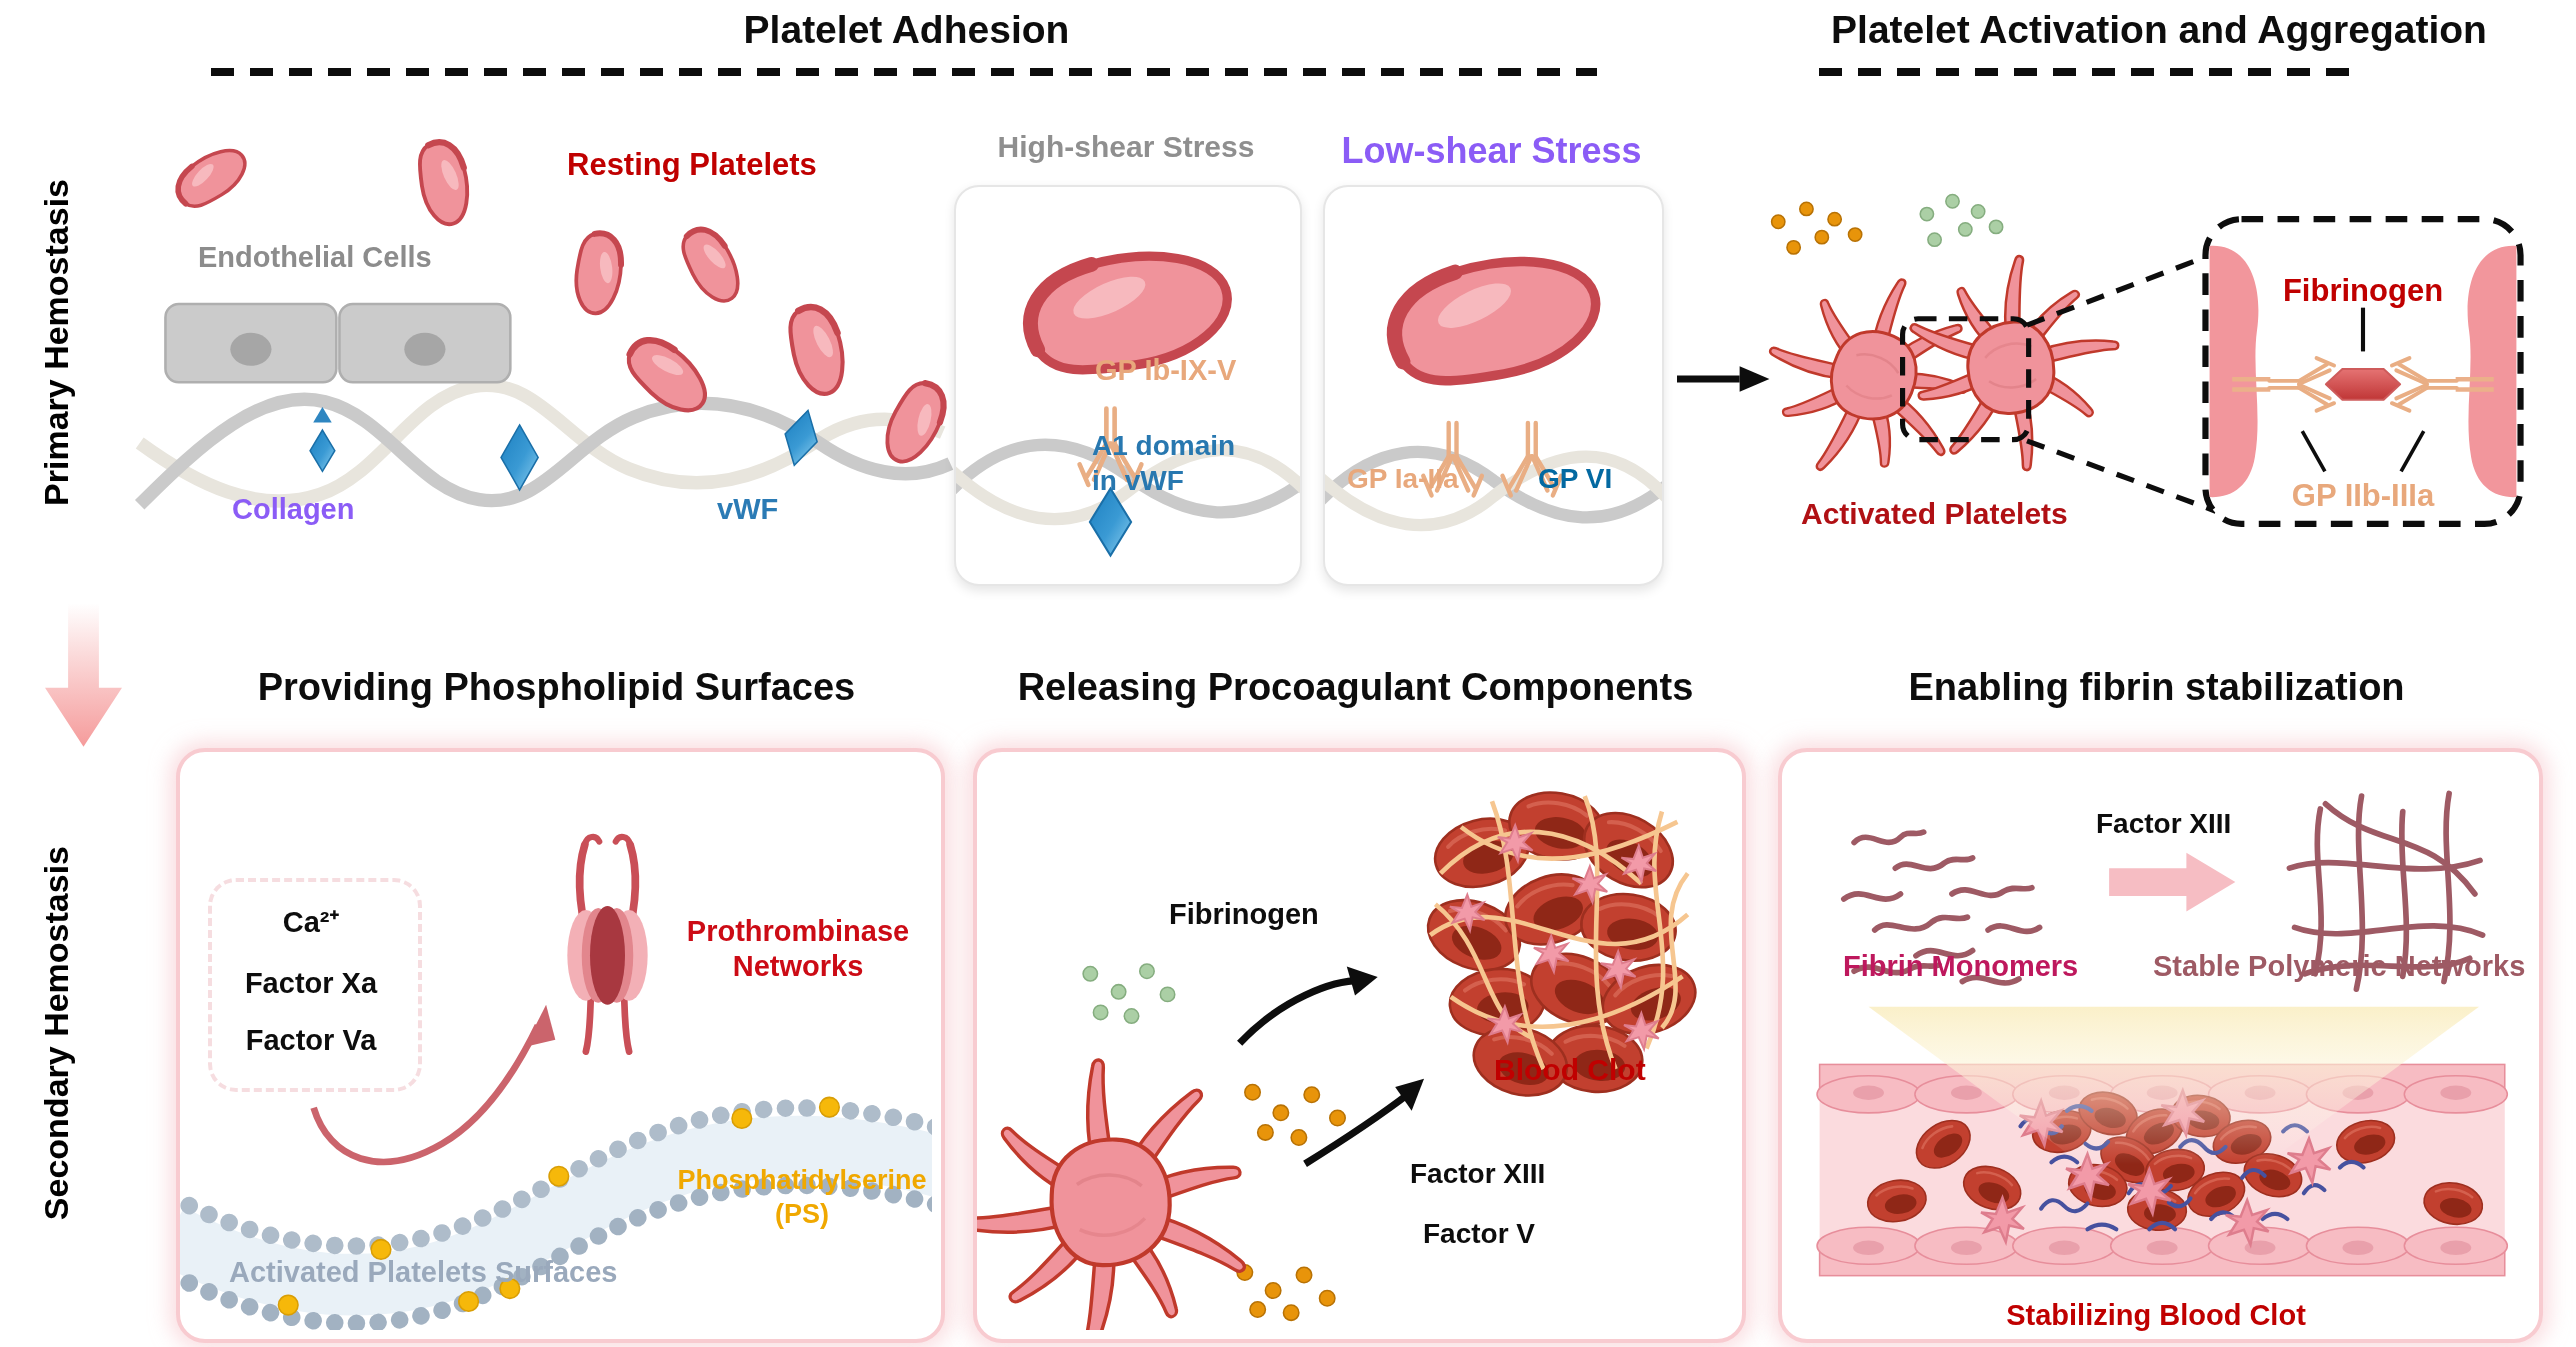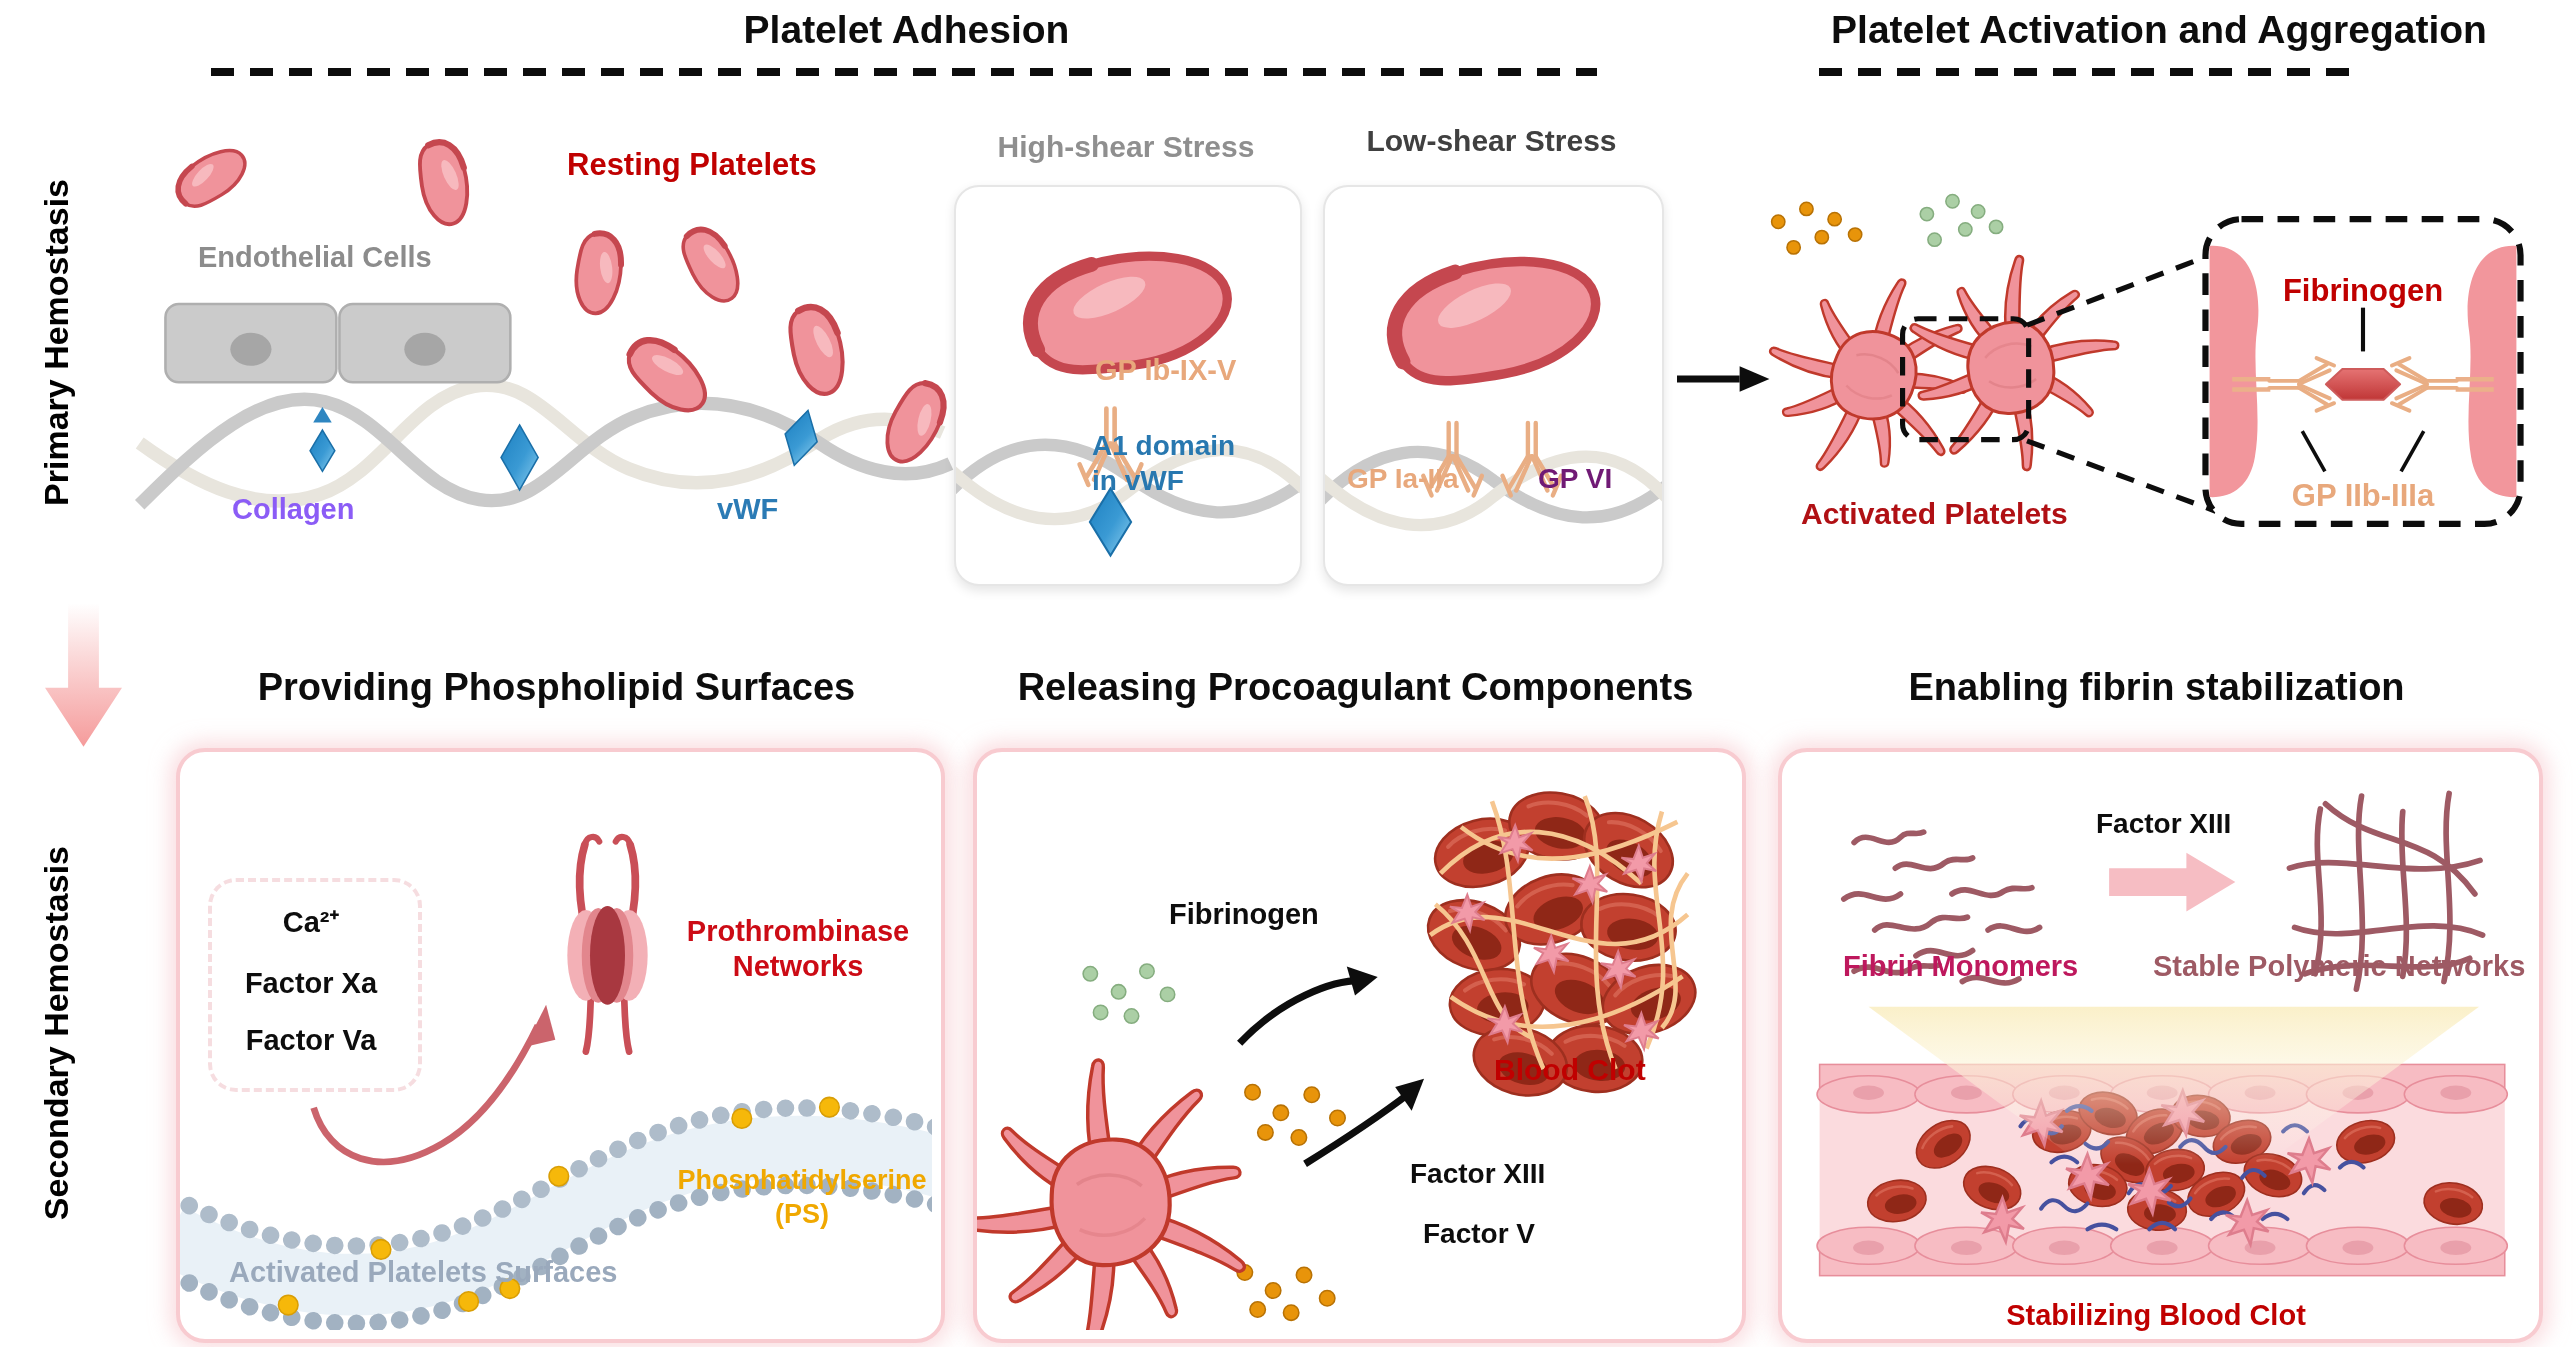--- a/index.html
+++ b/index.html
@@ -140,32 +140,32 @@
       <path d="M-20,600 C90,480 210,470 334,560 C450,645 560,665 690,560" fill="none" stroke="#CACACA" stroke-width="24"></path>
       <path d="M-20,540 C100,655 220,680 334,590 C455,495 570,470 690,600" fill="none" stroke="#E8E5DD" stroke-width="24"></path>
       <use href="#bean" transform="translate(335,245) rotate(-12) scale(3.6)"></use>
       <use href="#receptorY" transform="translate(300,430)"></use>
       <polygon points="300,585 340,650 300,715 260,650" fill="url(#gradDiamond)" stroke="#1A6FA8" stroke-width="4"></polygon>
     </svg>
   </div>
   <div class="lbl" style="left:1095px;top:354px;font-size:29px;color:#E8A87C;">GP Ib-IX-V</div>
   <div class="lbl wrap" style="left:1092px;top:428px;width:165px;font-size:28px;color:#2878B0;line-height:1.25;">A1 domain in vWF</div>
 
-  <div class="lbl center" style="left:1323px;top:124px;width:337px;font-size:30px;color:#404040;">Low-shear Stress</div>
+  <div class="lbl center" style="left:1323px;top:130px;width:337px;font-size:36px;color:#8b5cf6;">Low-shear Stress</div>
   <div class="shearbox" style="left:1323px;top:185px;width:337px;height:397px;">
     <svg width="337" height="397" viewBox="0 0 655 770">
       <path d="M-20,620 C90,500 210,480 328,570 C445,655 555,675 675,570" fill="none" stroke="#CACACA" stroke-width="24"></path>
       <path d="M-20,555 C100,670 220,690 328,600 C450,505 565,485 675,615" fill="none" stroke="#E8E5DD" stroke-width="24"></path>
       <use href="#bean" transform="translate(330,260) rotate(-14) scale(3.7)"></use>
       <use href="#receptorY" transform="translate(248,458) scale(0.95)"></use>
       <use href="#receptorY" transform="translate(402,458) scale(0.95)"></use>
     </svg>
   </div>
   <div class="lbl" style="left:1347px;top:463px;font-size:28px;color:#E8A87C;">GP Ia-IIa</div>
-  <div class="lbl" style="left:1538px;top:463px;font-size:28px;color:#701a75;">GP VI</div>
+  <div class="lbl" style="left:1538px;top:463px;font-size:28px;color:#0369a1;">GP VI</div>
 
   <svg class="abs" style="left:1677px;top:361px;" width="95" height="36" viewBox="0 0 185 70">
     <line x1="0" y1="35" x2="122" y2="35" stroke="#0d0d0d" stroke-width="14"></line>
     <polygon points="122,10 180,35 122,60" fill="#0d0d0d"></polygon>
   </svg>
 
   <svg class="abs" style="left:1762px;top:191px;" width="258" height="82" viewBox="0 0 500 160">
     <g fill="#E8940A" stroke="#B87205" stroke-width="3">
       <circle cx="30" cy="60" r="13"></circle>
         <circle cx="85" cy="35" r="13"></circle>

